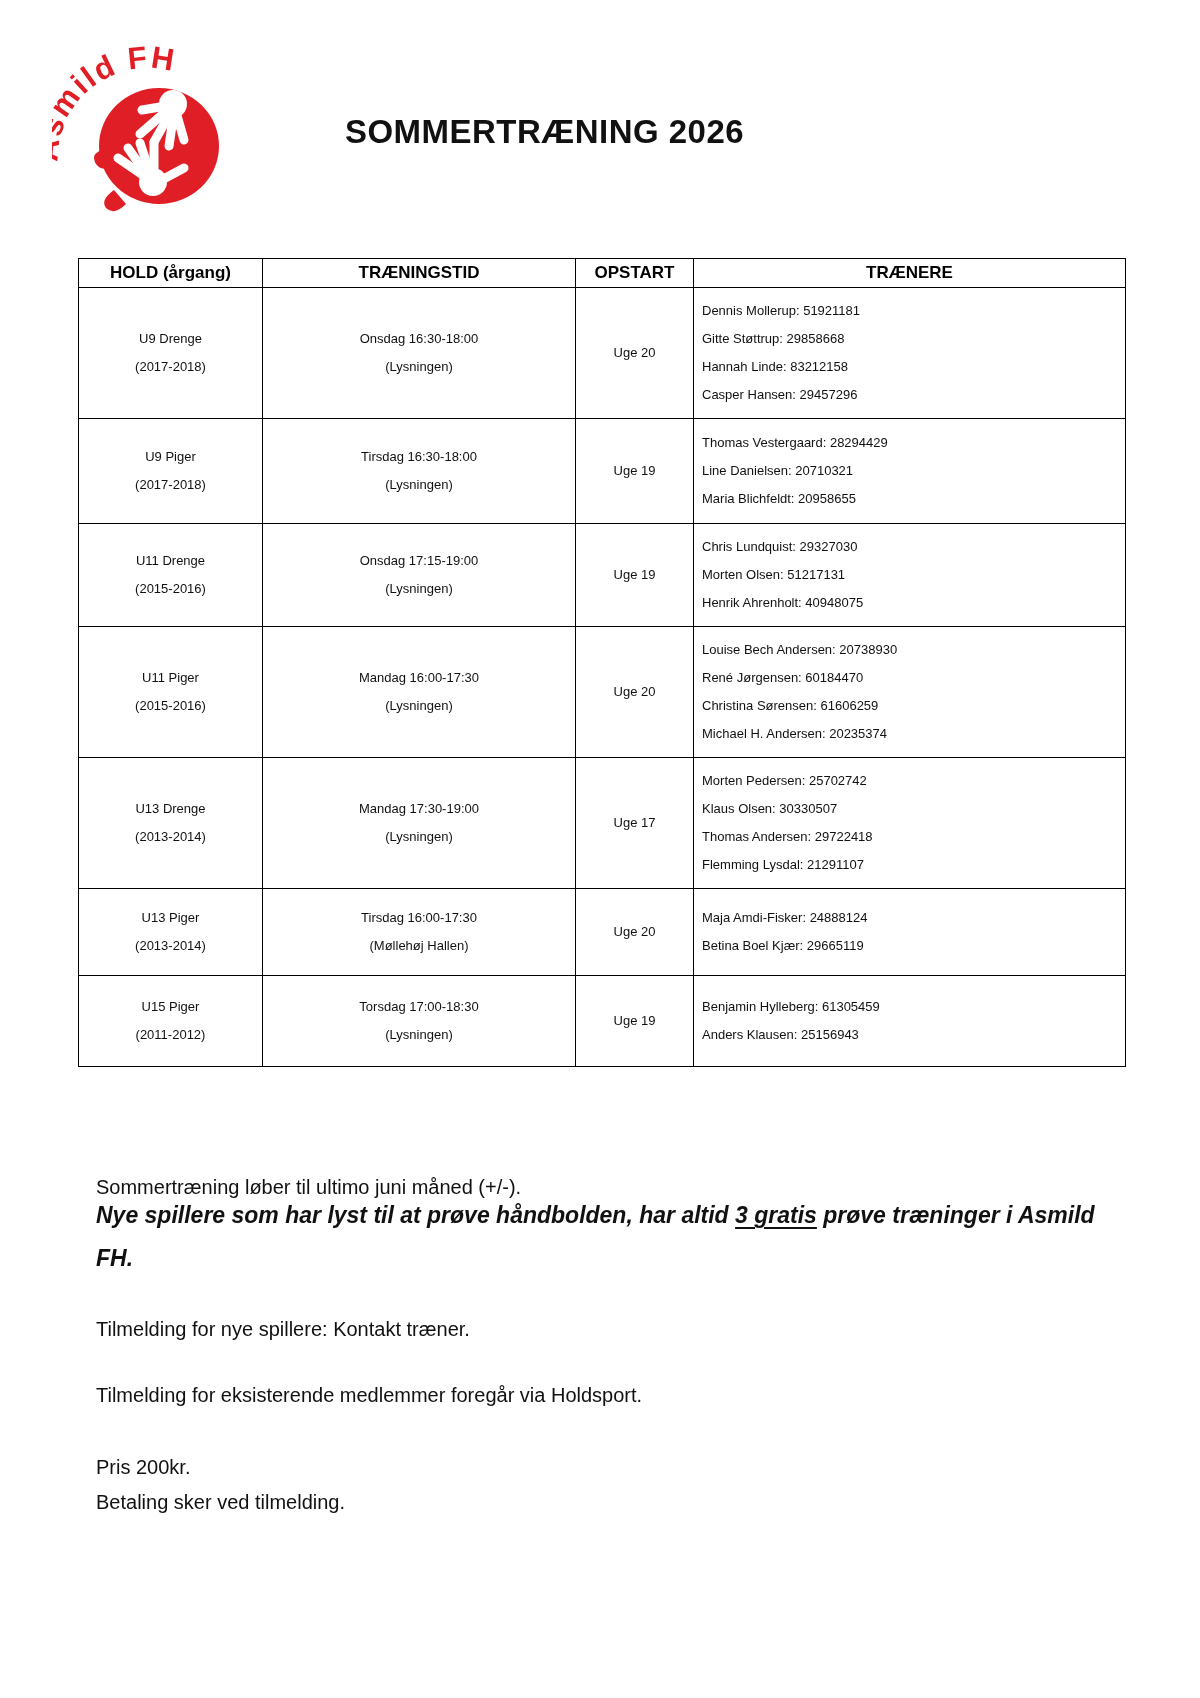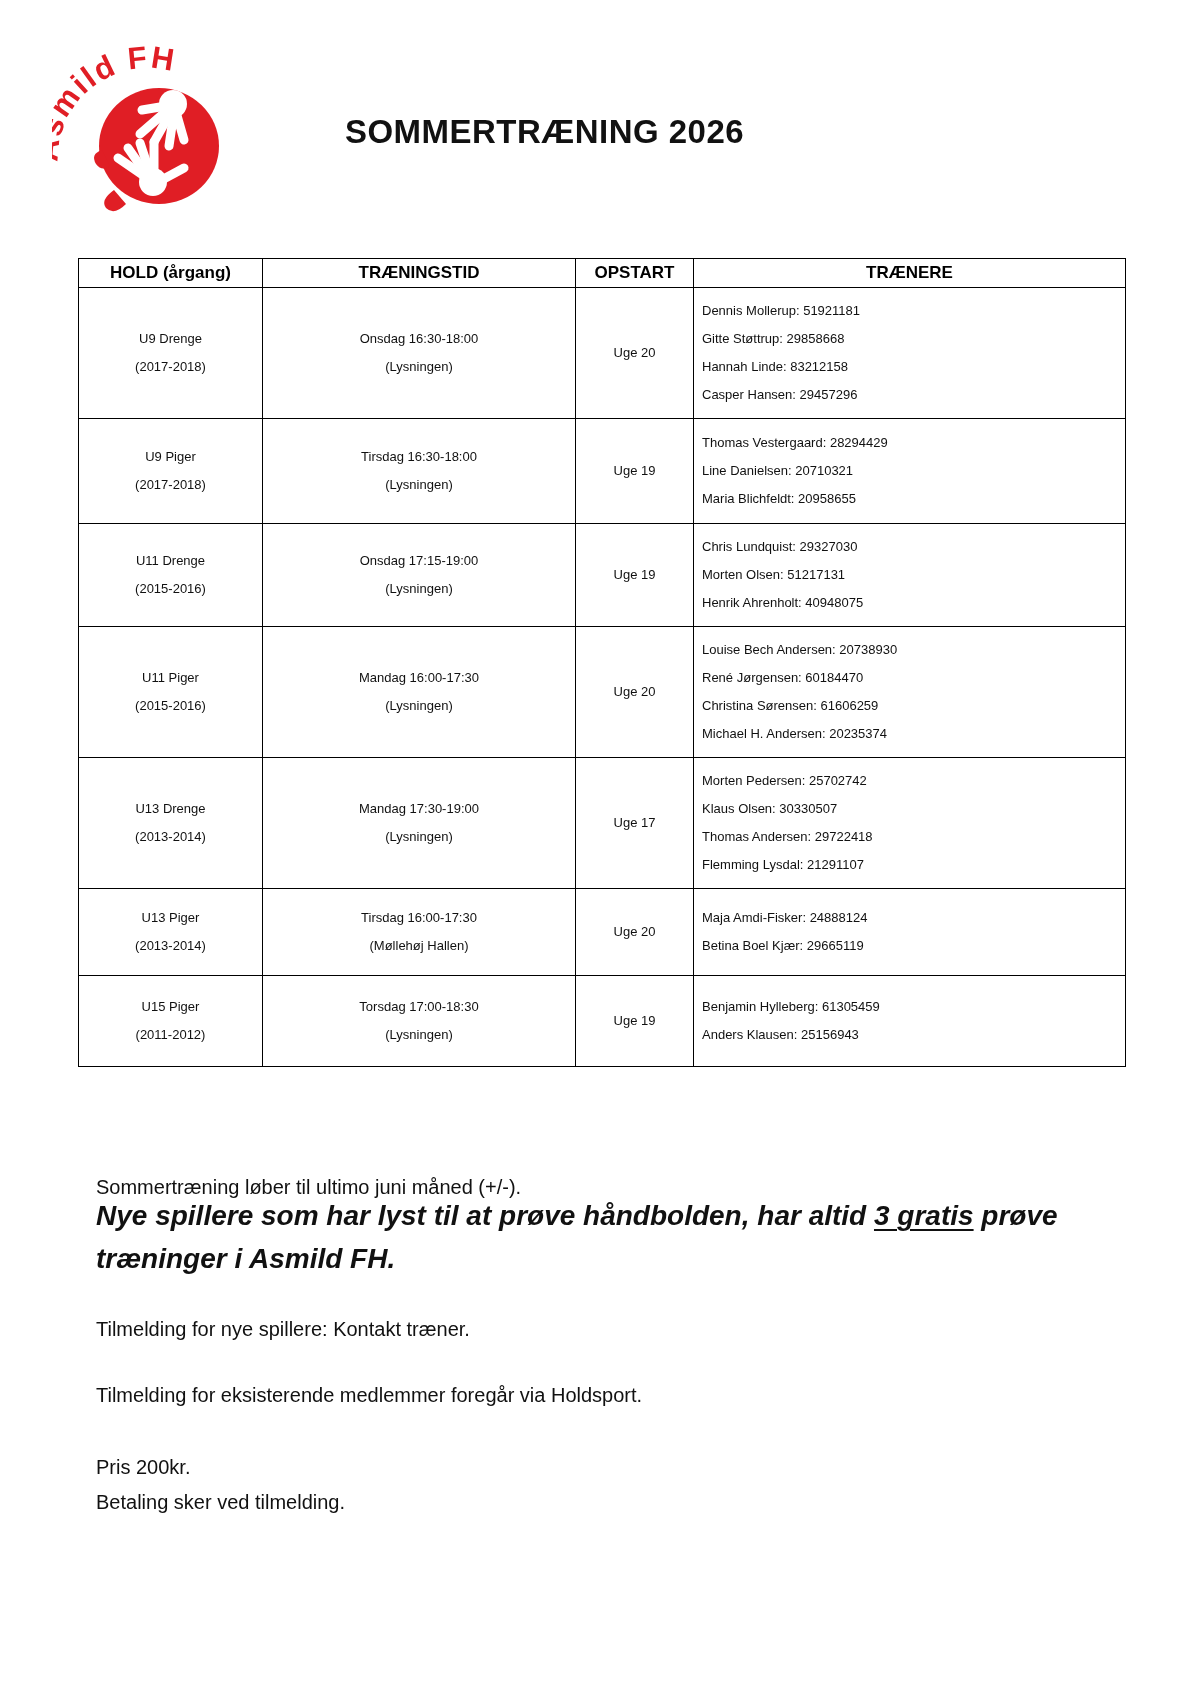--- a/index.html
+++ b/index.html
@@ -66,21 +66,21 @@
   .para {
     position: absolute;
     left: 96px;
     width: 1030px;
     font-size: 20px;
     color: #111;
   }
   .p-duration  { top: 1176px; }
   .p-highlight {
     top: 1194px;
-    font-size: 28px;
+    font-size: 23px;
     font-weight: 700;
     font-style: italic;
     line-height: 43px;
     width: 1010px;
   }
   .p-highlight .u { text-decoration: underline; text-decoration-thickness: 2px; text-underline-offset: 4px; }
   .p-new       { top: 1318px; }
   .p-existing  { top: 1384px; }
   .p-price     { top: 1456px; }
   .p-payment   { top: 1491px; }

